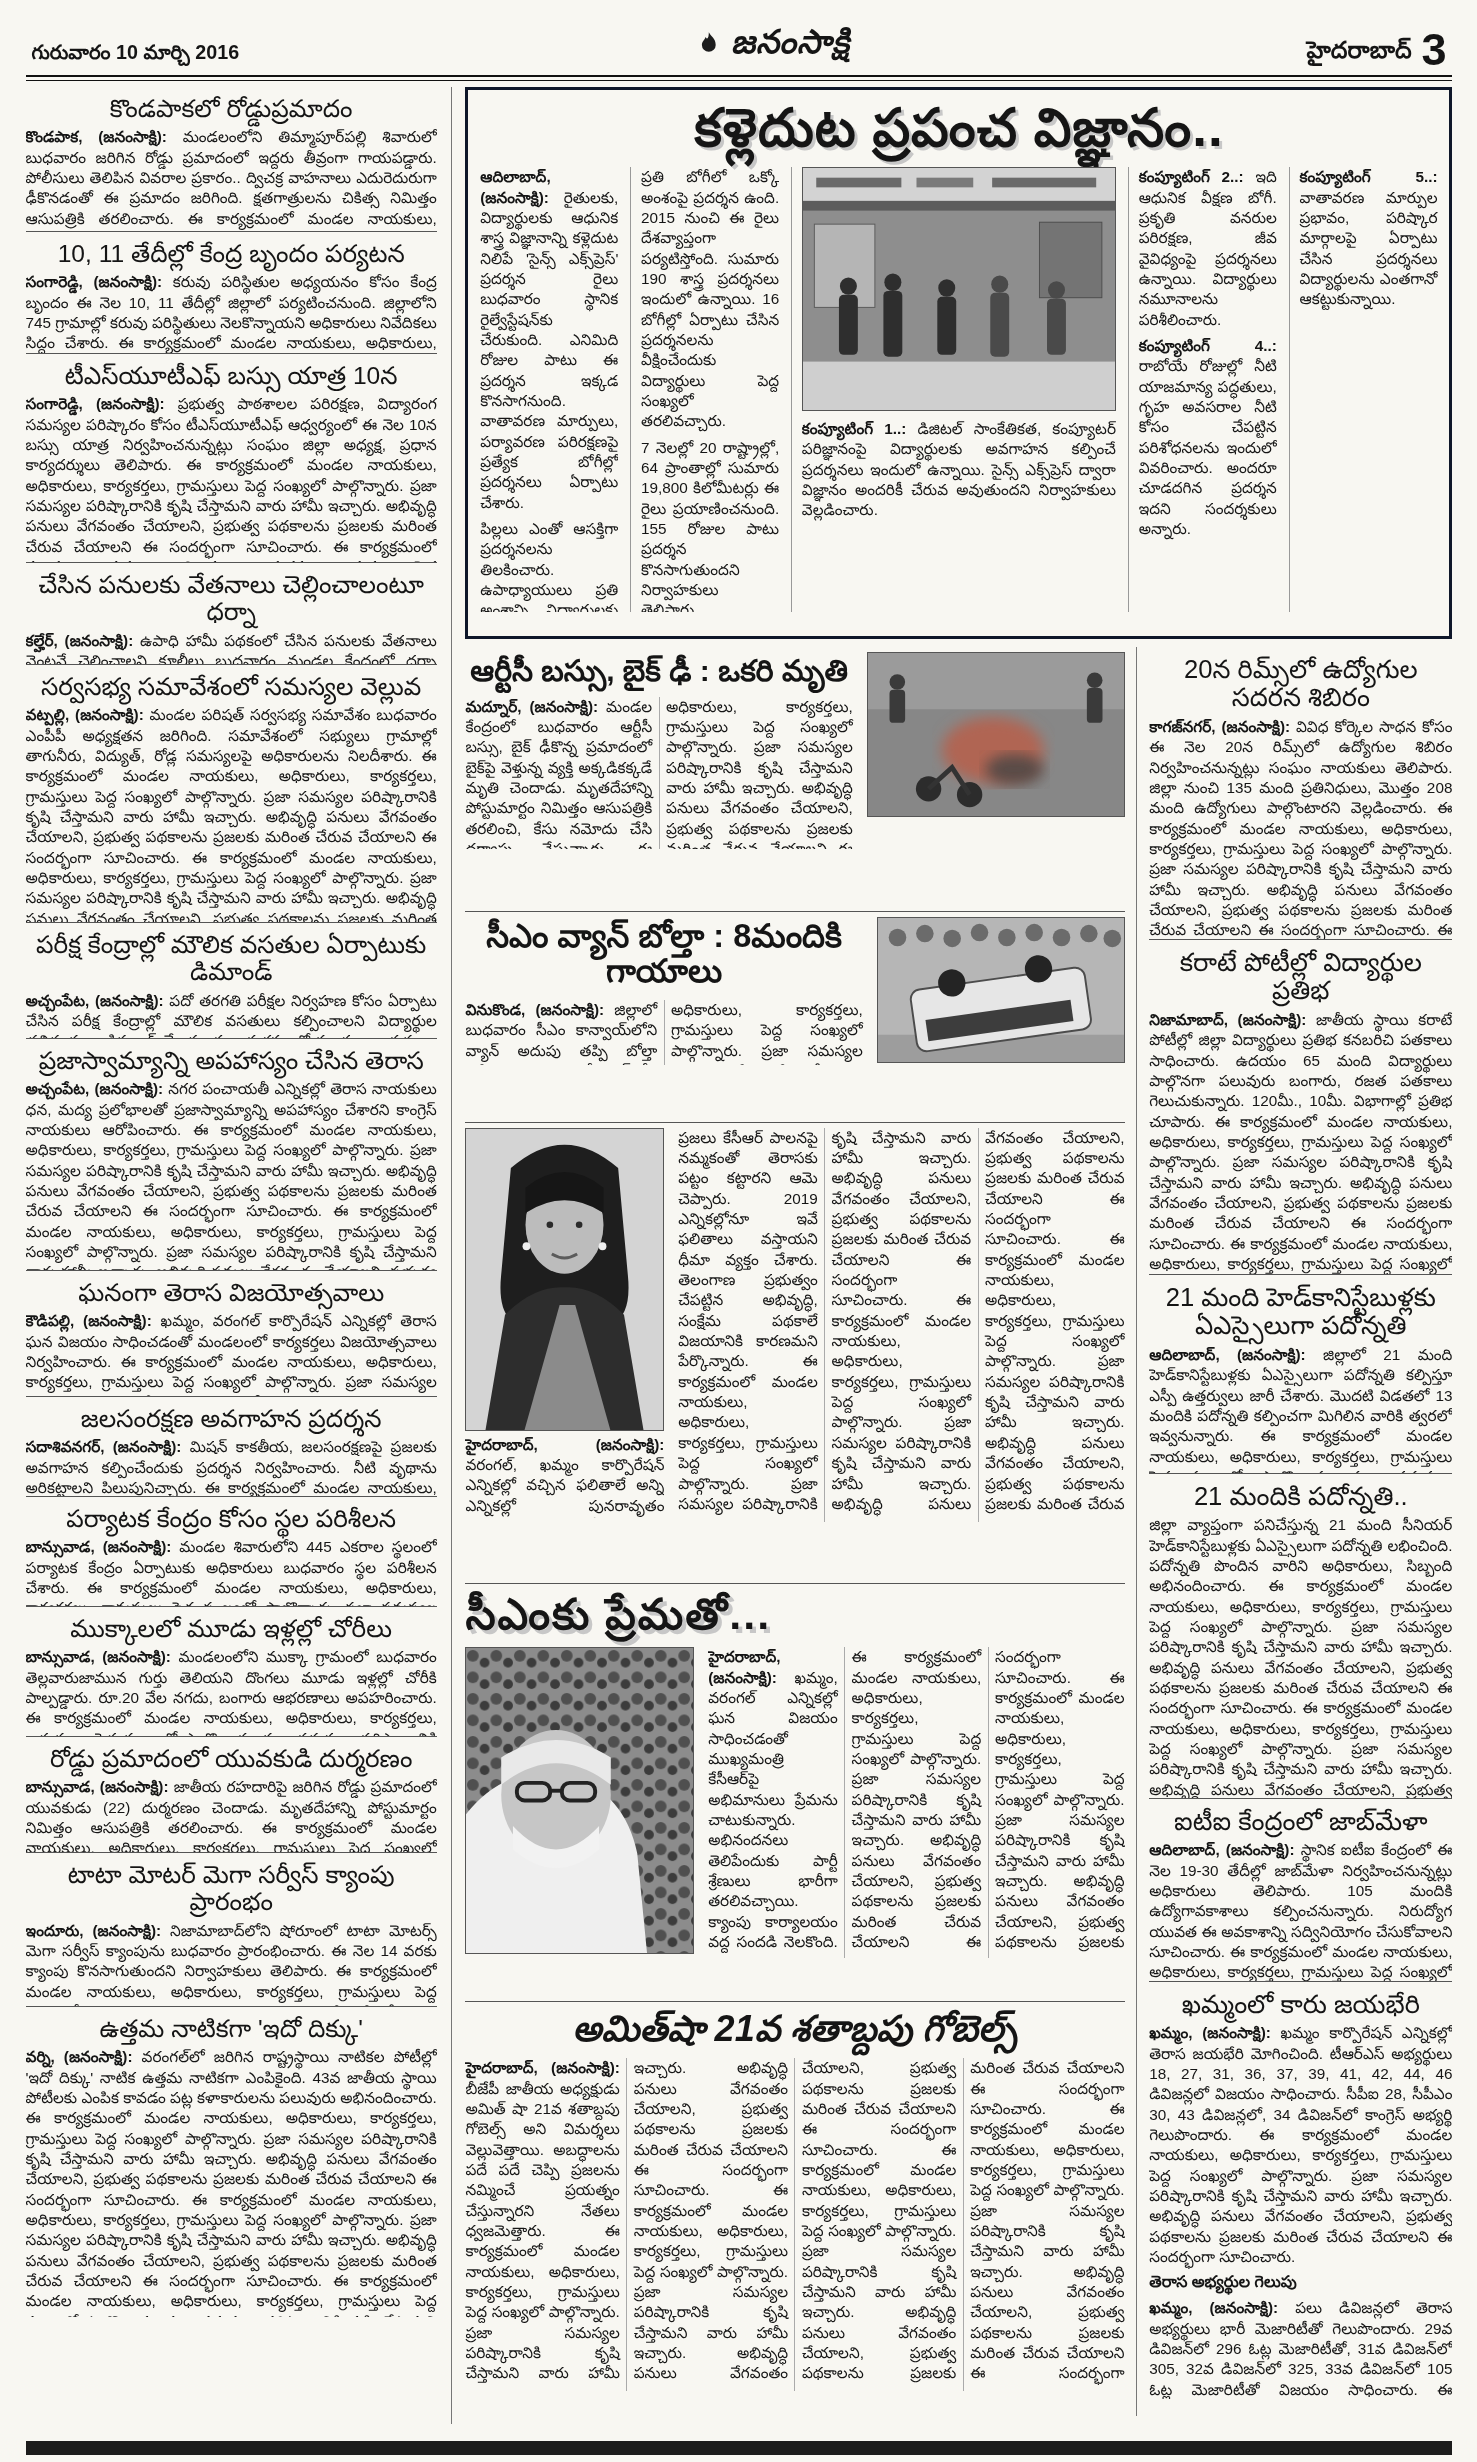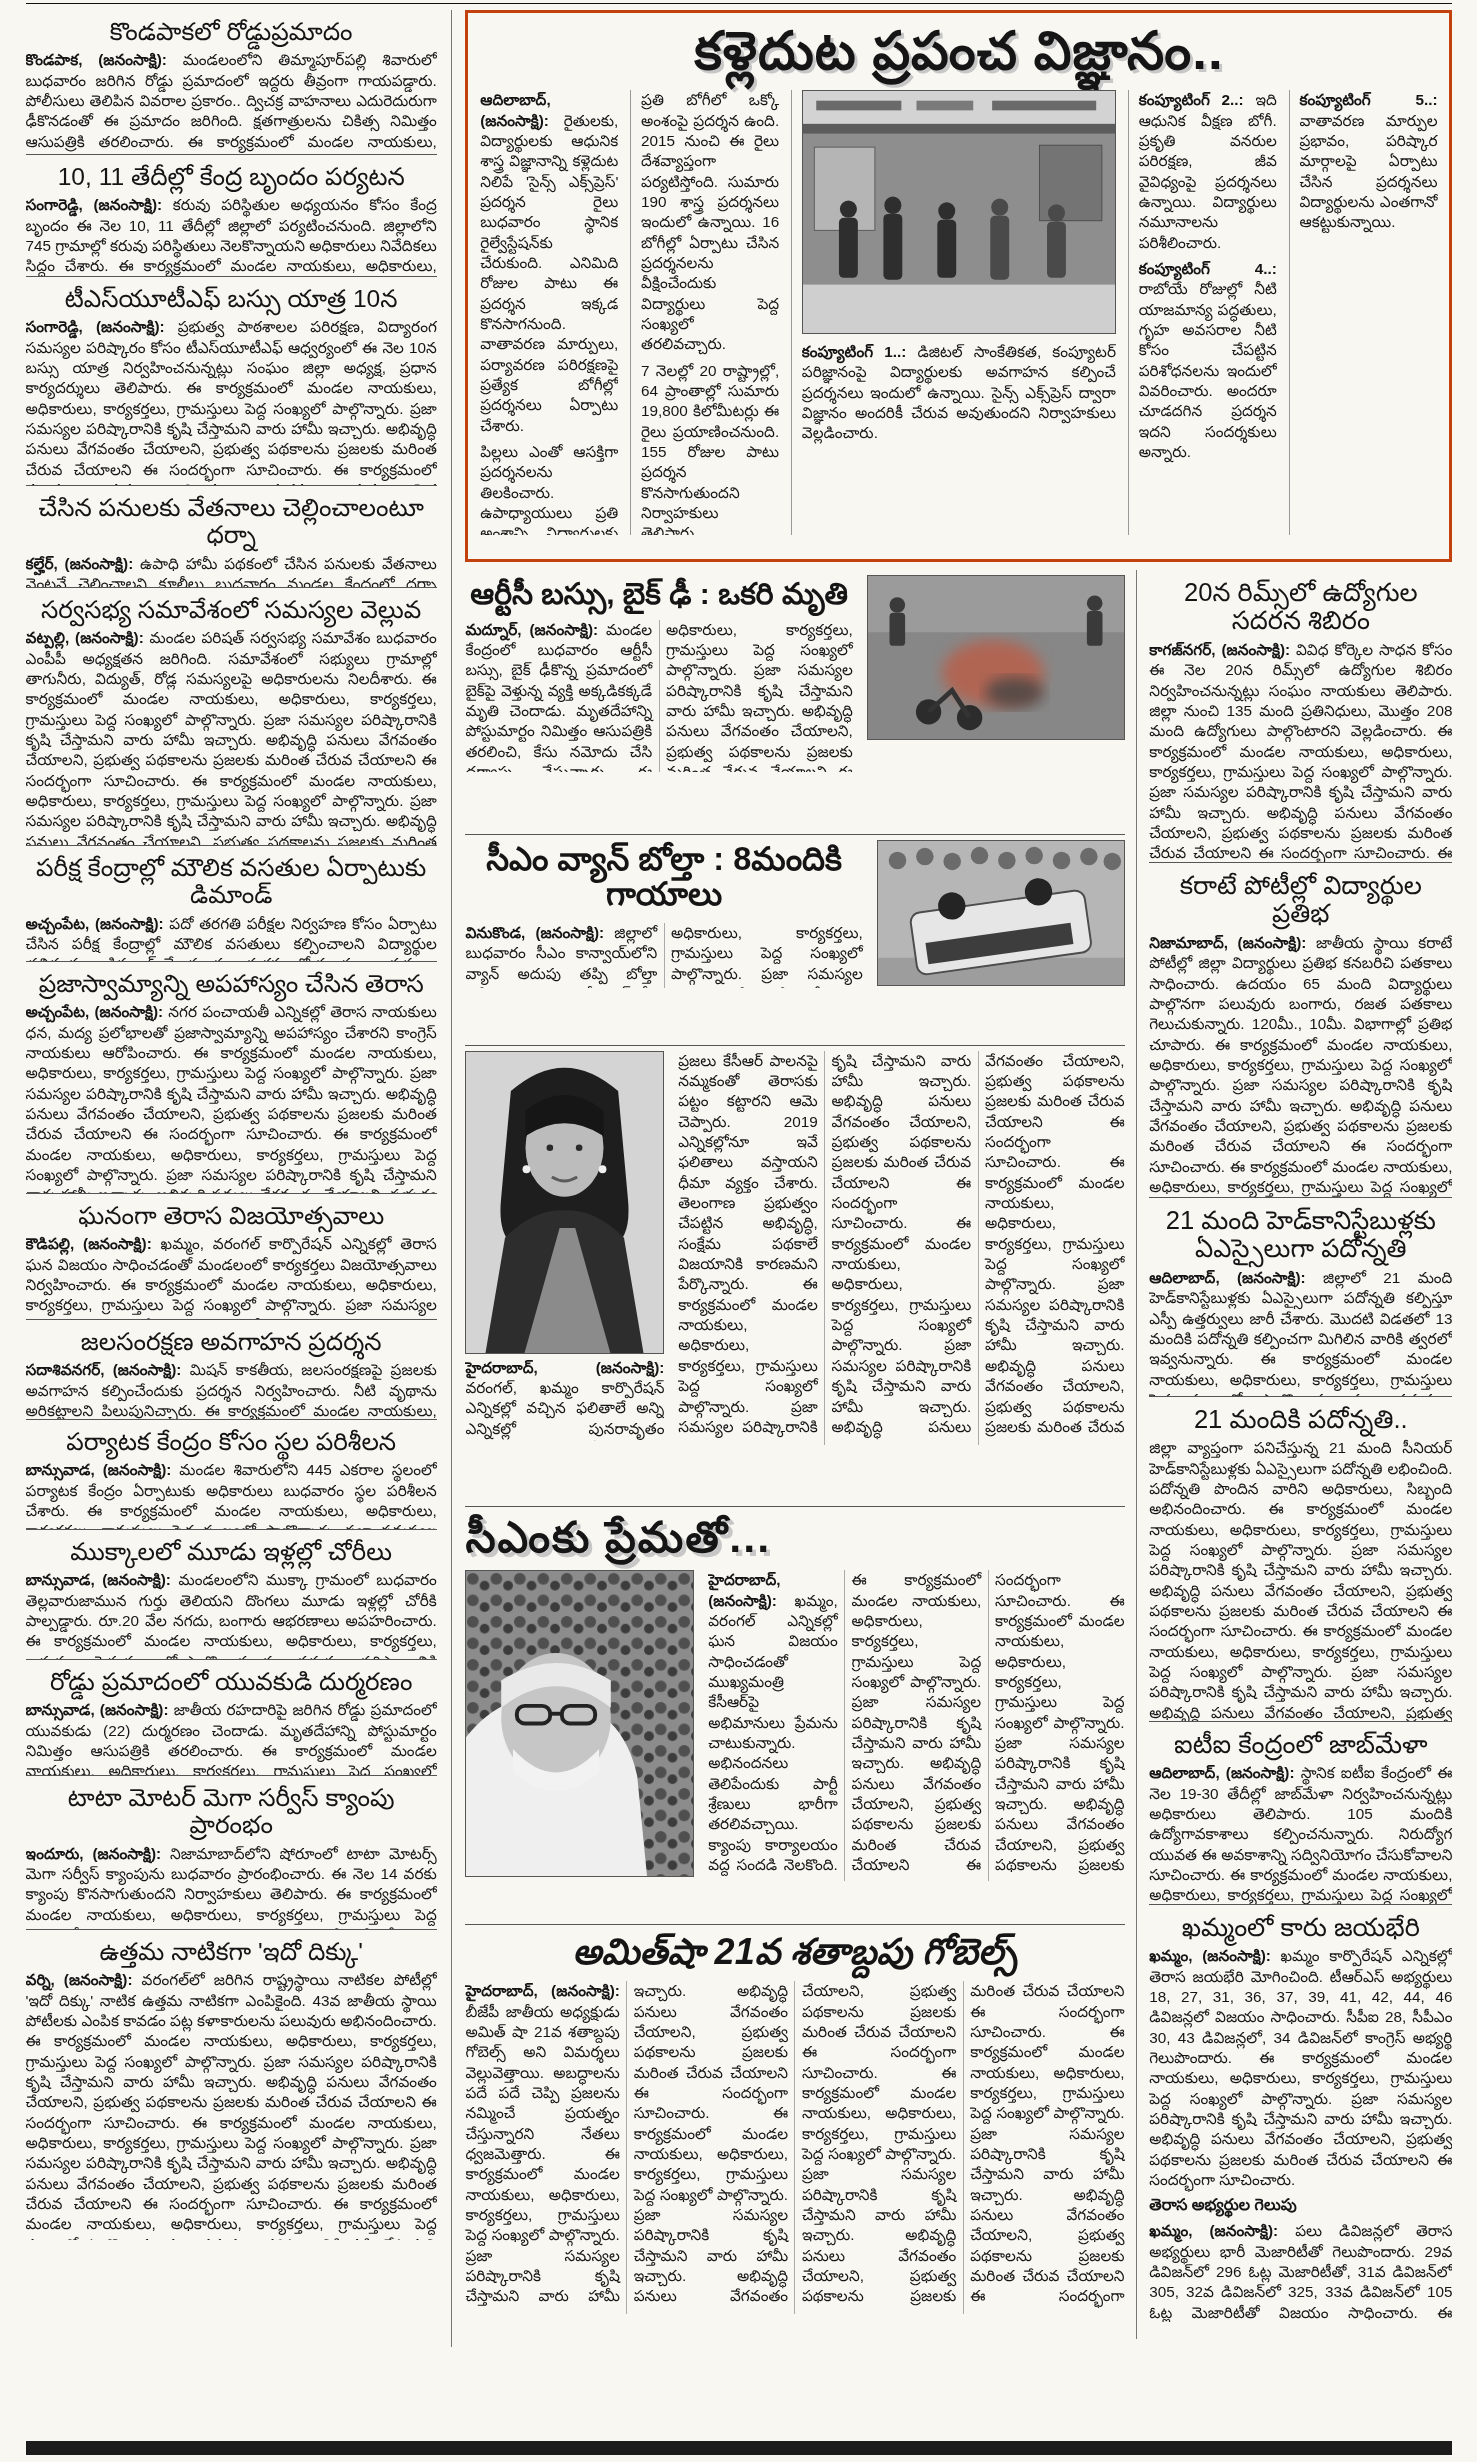--- a/index.html
+++ b/index.html
@@ -25,21 +25,21 @@
   .body{font-size:15.3px;line-height:1.33;text-align:justify;margin:0 0 5.9px;}
   .dateline{font-weight:bold;}
   #left-col .side-art:nth-child(1){height:144px}#left-col .side-art:nth-child(2){height:122px}
   #left-col .side-art:nth-child(3){height:209px}#left-col .side-art:nth-child(4){height:102px}
   #left-col .side-art:nth-child(5){height:258px}#left-col .side-art:nth-child(6){height:116px}
   #left-col .side-art:nth-child(7){height:232px}#left-col .side-art:nth-child(8){height:126px}
   #left-col .side-art:nth-child(9){height:100px}#left-col .side-art:nth-child(10){height:110px}
   #left-col .side-art:nth-child(11){height:130px}#left-col .side-art:nth-child(12){height:116px}
   #left-col .side-art:nth-child(13){height:154px}#left-col .side-art:nth-child(14){height:311px}
   
-  .top-box{border:3px solid #c2410c;padding:7.9px 11.8px;height:552px;box-sizing:border-box;margin-bottom:7.9px;overflow:hidden;}
+  .top-box{border:3px solid #0f172a;padding:7.9px 11.8px;height:552px;box-sizing:border-box;margin-bottom:7.9px;overflow:hidden;}
   .top-box h1{font-size:53px;font-weight:900;text-align:center;margin:2px 0 11.8px;letter-spacing:1px;
               text-shadow:3px 3px 0 #c7c7c7;line-height:1.05;}
   .box-cols{display:flex;gap:11.8px;height:445px;overflow:hidden;}
   .bcol{flex:1;border-left:1px solid #999;padding-left:9.9px;overflow:hidden;min-width:0;}
   .box-cols > :first-child{border-left:none;padding-left:0;}
   .bmid{width:325px;flex:0 0 auto;border-left:1px solid #999;padding-left:9.9px;box-sizing:border-box;}
   .photo{background:#9a9a9a;display:block;overflow:hidden;}
   .photo svg{display:block;width:100%;height:100%;}
   .photo-exhibition{width:100%;height:244px;margin-bottom:7.9px;border:1px solid #555;box-sizing:border-box;}
   .bcol-under{height:183px;overflow:hidden;}
@@ -75,20 +75,35 @@
   .art-amit{height:408px}
   .amit-cols{height:333px;overflow:hidden;}
   
   .bottom-strip{position:absolute;left:25.6px;right:25.6px;bottom:7.9px;height:13.8px;background:#1c1c1c;}
 </style>
 </head>
 <body>
 
 <div class="page">
 
+  <header>
+    <div class="hdr-date">గురువారం 10 మార్చి 2016</div>
+    <div class="masthead">
+      <span>
+        <svg width="27.6" height="27.6" viewBox="0 0 24 24">
+            <path d="M12 2c2 4 6 5.2 6 11a6 6 0 0 1-12 0c0-3 2.2-4.2 3.2-7 1 2 2.8 2.4 2.8-4z" fill="#1d1d1d"></path>
+          </svg>
+      </span>
+      <span>జనంసాక్షి</span>
+    </div>
+    <div class="edition">
+      <span>హైదరాబాద్</span>
+      <span class="pagenum">3</span>
+    </div>
+  </header>
   <div class="hdr-rule"></div>
 
   <div class="content">
 
     <aside class="col-left" id="left-col">
         <article class="side-art">
           <h2 class="side-hl">కొండపాకలో రోడ్డుప్రమాదం</h2>
           <p class="body"><b class="dateline">కొండపాక, (జనంసాక్షి): </b>మండలంలోని తిమ్మాపూర్‌పల్లి శివారులో బుధవారం జరిగిన రోడ్డు ప్రమాదంలో ఇద్దరు తీవ్రంగా గాయపడ్డారు. పోలీసులు తెలిపిన వివరాల ప్రకారం.. ద్విచక్ర వాహనాలు ఎదురెదురుగా ఢీకొనడంతో ఈ ప్రమాదం జరిగింది. క్షతగాత్రులను చికిత్స నిమిత్తం ఆసుపత్రికి తరలించారు. ఈ కార్యక్రమంలో మండల నాయకులు, అధికారులు, కార్యకర్తలు, గ్రామస్తులు పెద్ద సంఖ్యలో పాల్గొన్నారు. ప్రజా సమస్యల పరిష్కారానికి కృషి చేస్తామని వారు హామీ ఇచ్చారు. అభివృద్ధి పనులు వేగవంతం చేయాలని, ప్రభుత్వ పథకాలను ప్రజలకు మరింత చేరువ చేయాలని ఈ సందర్భంగా సూచించారు. </p>
         </article>
         <article class="side-art">

